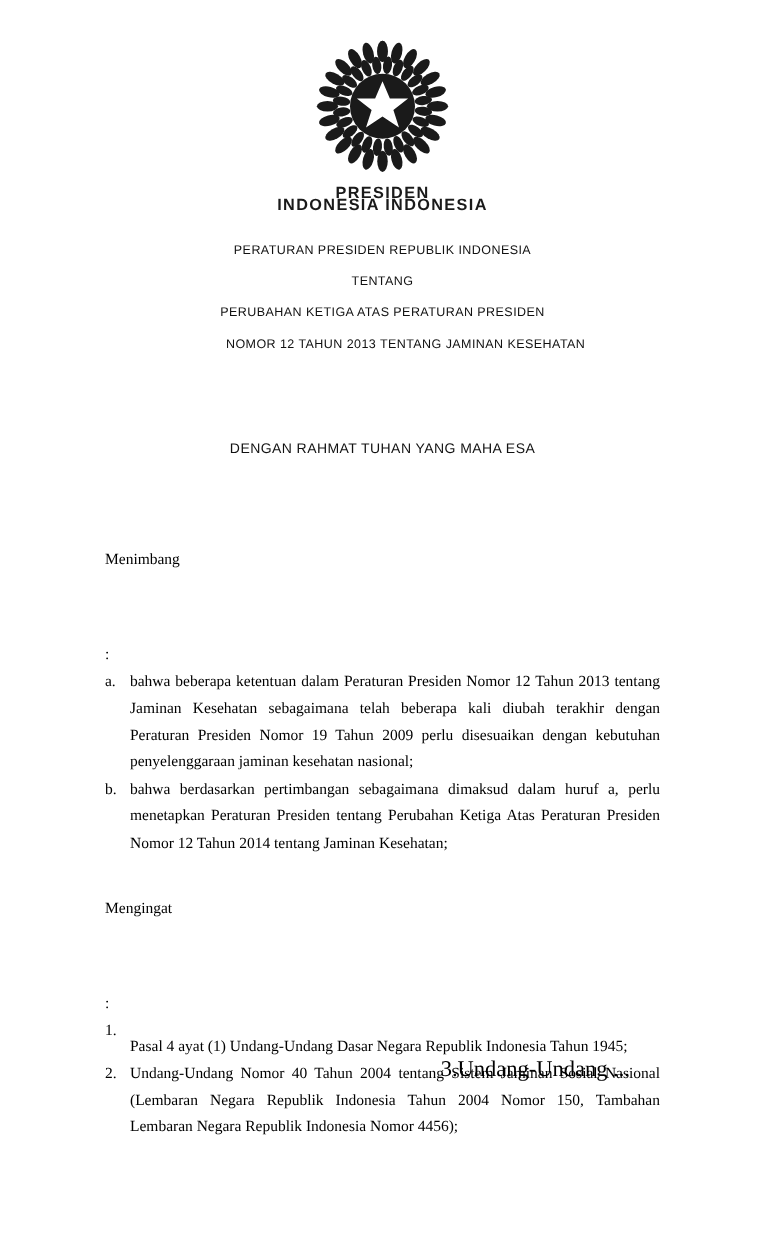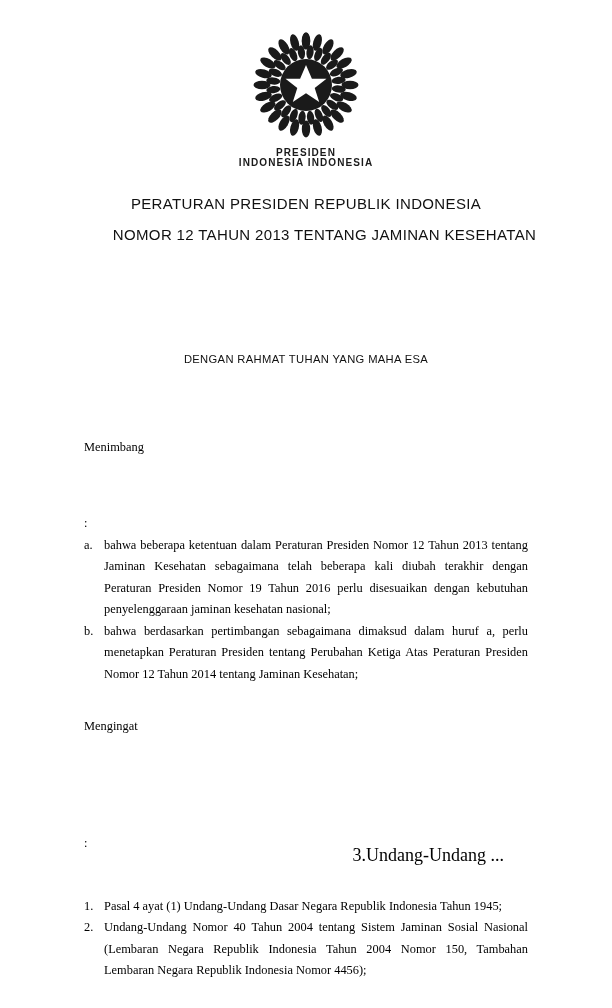--- a/index.html
+++ b/index.html
@@ -35,37 +35,37 @@
   .emblem {
     display: inline-block;
     position: relative;
     width: 118px;
     height: 112px;
   }
   .emblem svg { display: block; }
   .emblem-caption {
     margin-top: 2px;
     font-family: "Liberation Sans", sans-serif;
-    font-size: 10px;
+    font-size: 13px;
     font-weight: bold;
     letter-spacing: 1.1px;
     line-height: 10px;
     color: #1a1a1a;
     text-align: center;
   }
 
   
   .title-block {
     position: absolute;
     top: 195px;
     left: 0;
     width: 612px;
     text-align: center;
     font-family: "Liberation Sans", sans-serif;
-    font-size: 15px;
+    font-size: 10px;
     letter-spacing: 0.35px;
     color: #111;
   }
   .title-block .line { margin-bottom: 14px; }
   .title-block .line.tight { margin-bottom: 14px; margin-left: 37px; }
 
   .subtitle-block {
     position: absolute;
     top: 353px;
     left: 0;
@@ -85,21 +85,21 @@
     left: 84px;
     width: 444px;
   }
   .clause {
     display: flex;
     align-items: flex-start;
     font-size: 12.4px;
     line-height: 21.5px;
     flex-direction: column;
   }
-  .clause + .clause { margin-top: 20px; gap: 41px; }
+  .clause + .clause { margin-top: 20px; }
 
   .clause-label {
     width: 76px;
     flex: 0 0 76px;
     font-size: 12.4px;
     line-height: 21.5px;
     white-space: nowrap;
   }
   .clause-colon {
     width: 11px;
@@ -123,21 +123,21 @@
     flex: 0 0 20px;
     width: 20px;
     text-align: left;
   }
   .item-text {
     flex: 1 1 auto;
     text-align: justify;
     text-justify: inter-word;
     hyphens: none;
   }
-  .item-text.nojustify { text-align: left; }
+  .item-text.nojustify { text-align: left; margin-top: 13px; }
 
   
   .clause.mengingat .item-marker { margin-left: 0; }
 
   
   .catchword {
     position: absolute;
     top: 845px;
     left: 0;
     width: 612px;
@@ -226,36 +226,38 @@
       </svg>
     </div>
     <div class="emblem-caption">
       <div>PRESIDEN</div>
       <div>INDONESIA INDONESIA</div>
     </div>
   </div>
 
   <div class="title-block">
     <div class="line">PERATURAN PRESIDEN REPUBLIK INDONESIA</div>
+    <div class="line">TENTANG</div>
+    <div class="line">PERUBAHAN KETIGA ATAS PERATURAN PRESIDEN</div>
     <div class="line tight">NOMOR 12 TAHUN 2013 TENTANG JAMINAN KESEHATAN</div>
   </div>
 
   <div class="subtitle-block">
     <div class="line">DENGAN RAHMAT TUHAN YANG MAHA ESA</div>
   </div>
 
   <div class="clauses">
 
     <div class="clause menimbang">
       <div class="clause-label">Menimbang</div>
       <div class="clause-colon">:</div>
       <div class="clause-items">
         <div class="item">
           <div class="item-marker">a.</div>
-          <div class="item-text">bahwa beberapa ketentuan dalam Peraturan Presiden Nomor 12 Tahun 2013 tentang Jaminan Kesehatan sebagaimana telah beberapa kali diubah terakhir dengan Peraturan Presiden Nomor 19 Tahun 2016 perlu disesuaikan dengan kebutuhan penyelenggaraan jaminan kesehatan nasional;</div>
+          <div class="item-text">bahwa beberapa ketentuan dalam Peraturan Presiden Nomor 12 Tahun 2013 tentang Jaminan Kesehatan sebagaimana telah beberapa kali diubah terakhir dengan Peraturan Presiden Nomor 19 Tahun 2009 perlu disesuaikan dengan kebutuhan penyelenggaraan jaminan kesehatan nasional;</div>
         </div>
         <div class="item">
           <div class="item-marker">b.</div>
           <div class="item-text">bahwa berdasarkan pertimbangan sebagaimana dimaksud dalam huruf a, perlu menetapkan Peraturan Presiden tentang Perubahan Ketiga Atas Peraturan Presiden Nomor 12 Tahun 2014 tentang Jaminan Kesehatan;</div>
         </div>
       </div>
     </div>
 
     <div class="clause mengingat" style="margin-top:31px;">
       <div class="clause-label">Mengingat</div>

